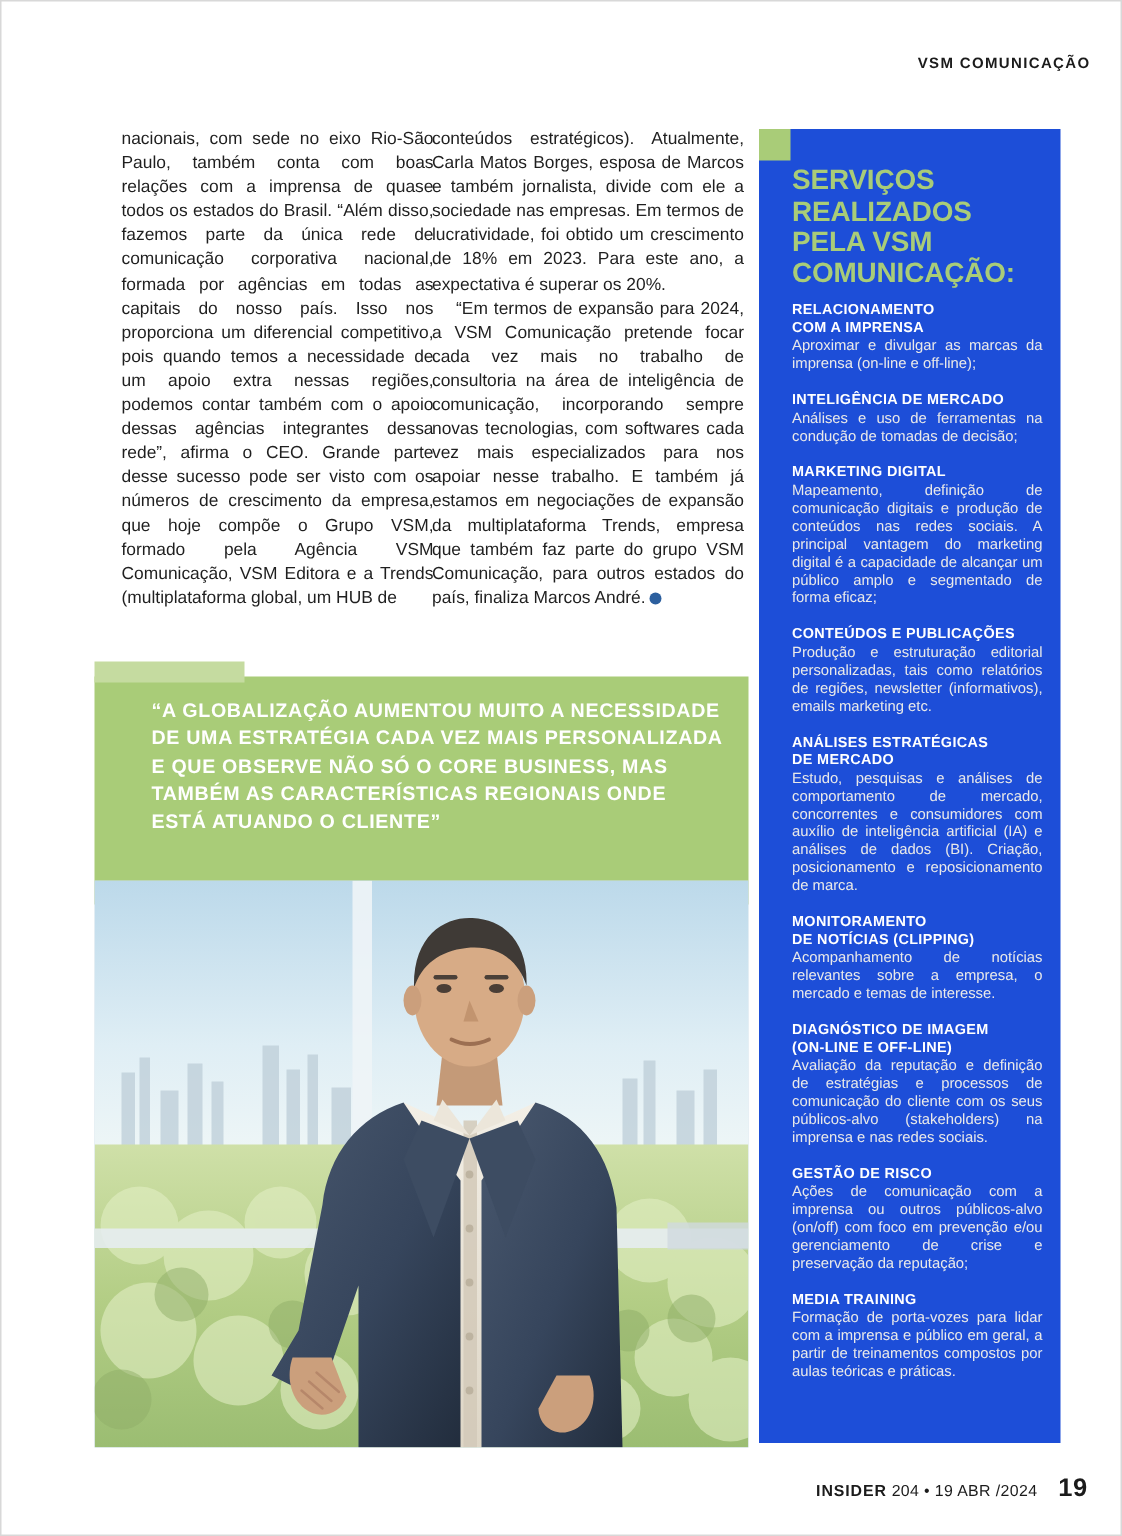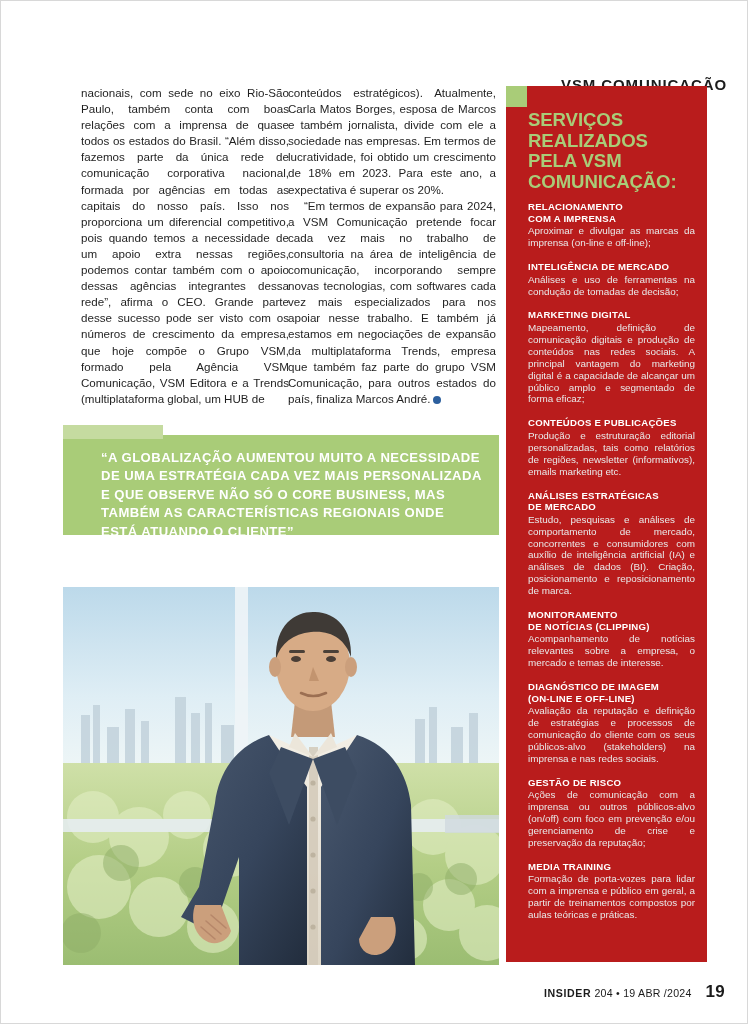--- a/index.html
+++ b/index.html
@@ -18,26 +18,25 @@
     overflow: hidden;
     box-sizing: border-box;
     border: 1px solid #d8d8d8;
   }
 
   
   .running-head {
     position: absolute;
     top: 36px;
     right: 20px;
-    font-size: 15px;
+    font-size: 10px;
     font-weight: bold;
     letter-spacing: 0.9px;
     color: #1b1b1b;
     text-transform: uppercase;
-    margin-top: 39px;
   }
 
   
   .col {
     position: absolute;
     top: 84px;
     width: 208px;
     font-size: 11.6px;
     line-height: 16.1px;
     color: #1f1f1f;
@@ -59,23 +58,23 @@
     background: #2c5f9e;
     position: relative;
     top: 1px;
     margin-left: 3px;
   }
 
   
   #pullquote {
     position: absolute;
     left: 62px;
-    top: 434px;
+    top: 450px;
     width: 436px;
-    height: 100px;
+    height: 152px;
     background: #a9cc78;
     box-sizing: border-box;
   }
   #pullquote-tab {
     position: absolute;
     left: 0px;
     top: -10px;
     width: 100px;
     height: 14px;
     background: #c5dba0;
@@ -105,21 +104,21 @@
   }
   #photo svg { display: block; width: 100%; height: 100%; }
 
   
   #sidebar {
     position: absolute;
     left: 505px;
     top: 85px;
     width: 201px;
     height: 876px;
-    background: #b91c1c;
+    background: #1d4ed8;
     box-sizing: border-box;
   }
   #sidebar-marker {
     position: absolute;
     left: 0;
     top: 0;
     width: 21px;
     height: 21px;
     background: #a9cc78;
   }

